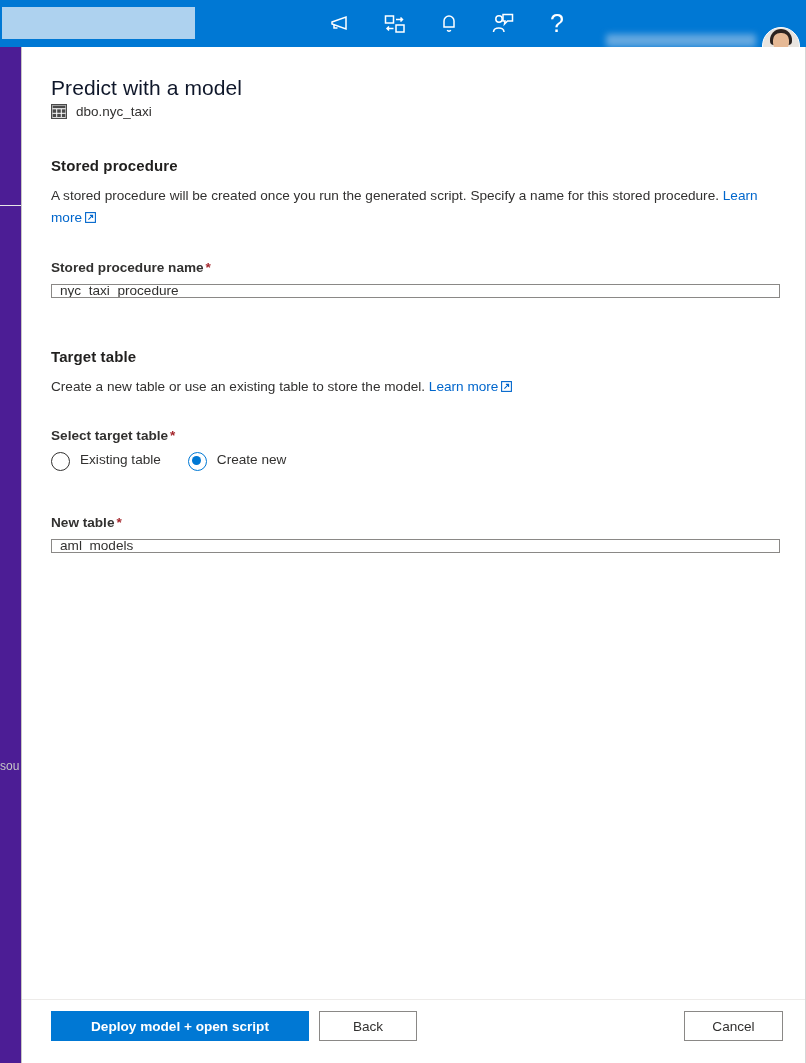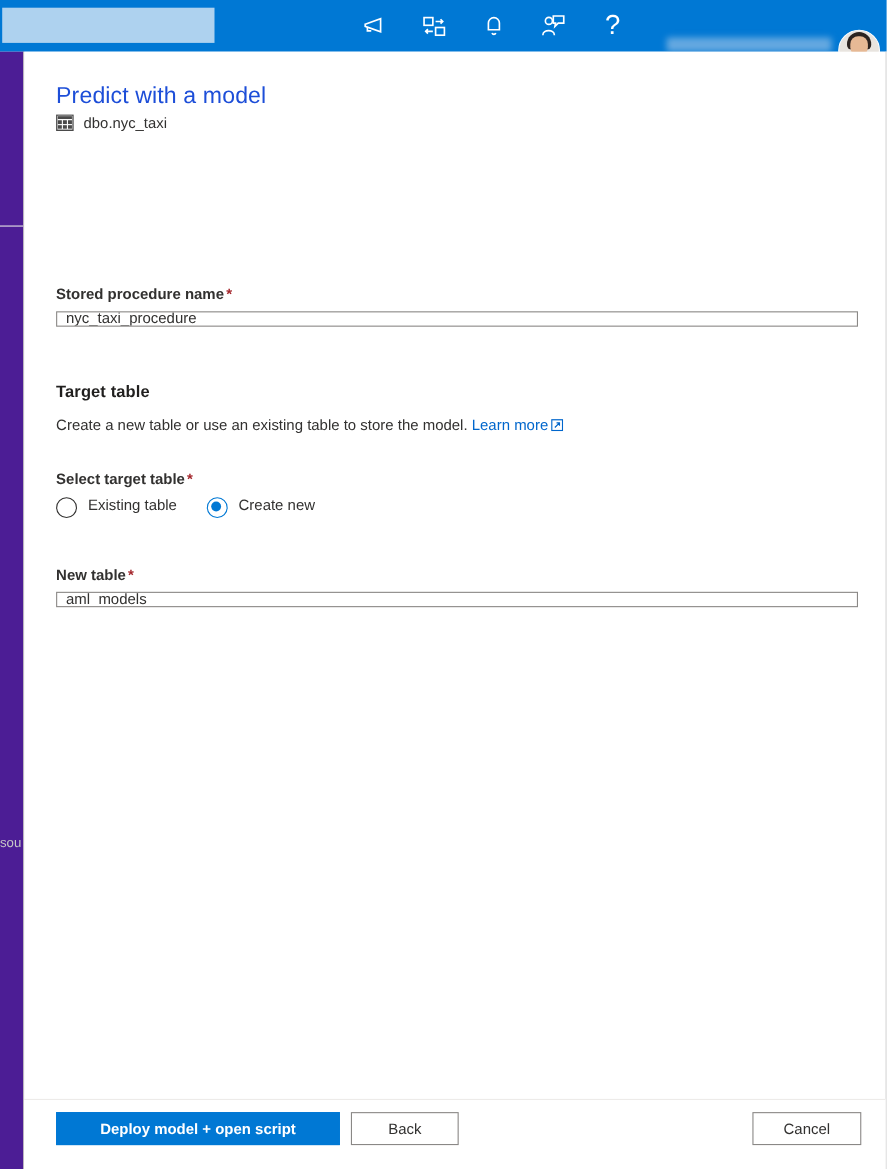--- a/index.html
+++ b/index.html
@@ -161,21 +161,21 @@
     width: 783px;
     height: 960px;
     overflow: hidden;
   }
 
   .page-title {
     position: absolute;
     left: 29px; top: 15px;
     font-size: 21px;
     font-weight: 400;
-    color: #1d4ed8;
+    color: #0f172a;
     letter-spacing: 0.1px;
   }
 
   .subtitle-row {
     position: absolute;
     left: 29px; top: 57px;
     display: flex;
     align-items: center;
     gap: 9px;
   }
@@ -405,20 +405,30 @@
           <rect x="6.2" y="5.3" width="3.6" height="3.5" fill="#4a4a4a"></rect>
           <rect x="10.8" y="5.3" width="3.6" height="3.5" fill="#4a4a4a"></rect>
           <rect x="1.6" y="9.8" width="3.6" height="3.2" fill="#4a4a4a"></rect>
           <rect x="6.2" y="9.8" width="3.6" height="3.2" fill="#4a4a4a"></rect>
           <rect x="10.8" y="9.8" width="3.6" height="3.2" fill="#4a4a4a"></rect>
         </svg>
       </span>
       <span class="subtitle-text">dbo.nyc_taxi</span>
     </div>
 
+    <div class="section" style="top:110px;">
+      <h2 class="section-title">Stored procedure</h2>
+      <p class="section-desc">
+        <span>A stored procedure will be created once you run the generated script. Specify a name for this stored procedure.</span>
+        <a class="link" href="#"><span>Learn more</span><span class="ext-ico"><svg width="11" height="11" viewBox="0 0 11 11" fill="none" stroke="#0066cc" stroke-width="1.1">
+                <rect x="0.6" y="0.6" width="9.8" height="9.8"></rect>
+                <path d="M3.4 7.6 L7.6 3.4 M4.9 3.4 L7.6 3.4 L7.6 6.1"></path>
+              </svg></span></a>
+      </p>
+    </div>
 
     <div class="section" style="top:213px;">
       <label class="field-label"><span>Stored procedure name</span><span class="req">*</span></label>
       <input class="textbox" type="text" value="nyc_taxi_procedure" style="">
     </div>
 
     <div class="section" style="top:301px;">
       <h2 class="section-title">Target table</h2>
       <p class="section-desc">
         <span>Create a new table or use an existing table to store the model.</span>

